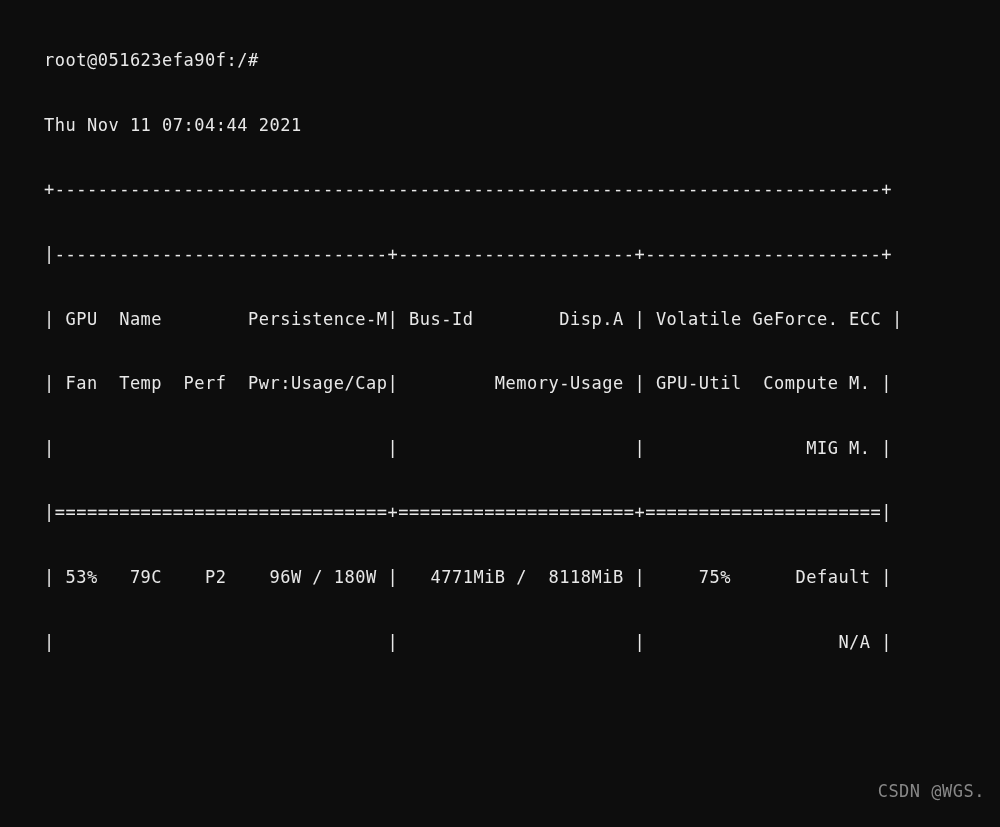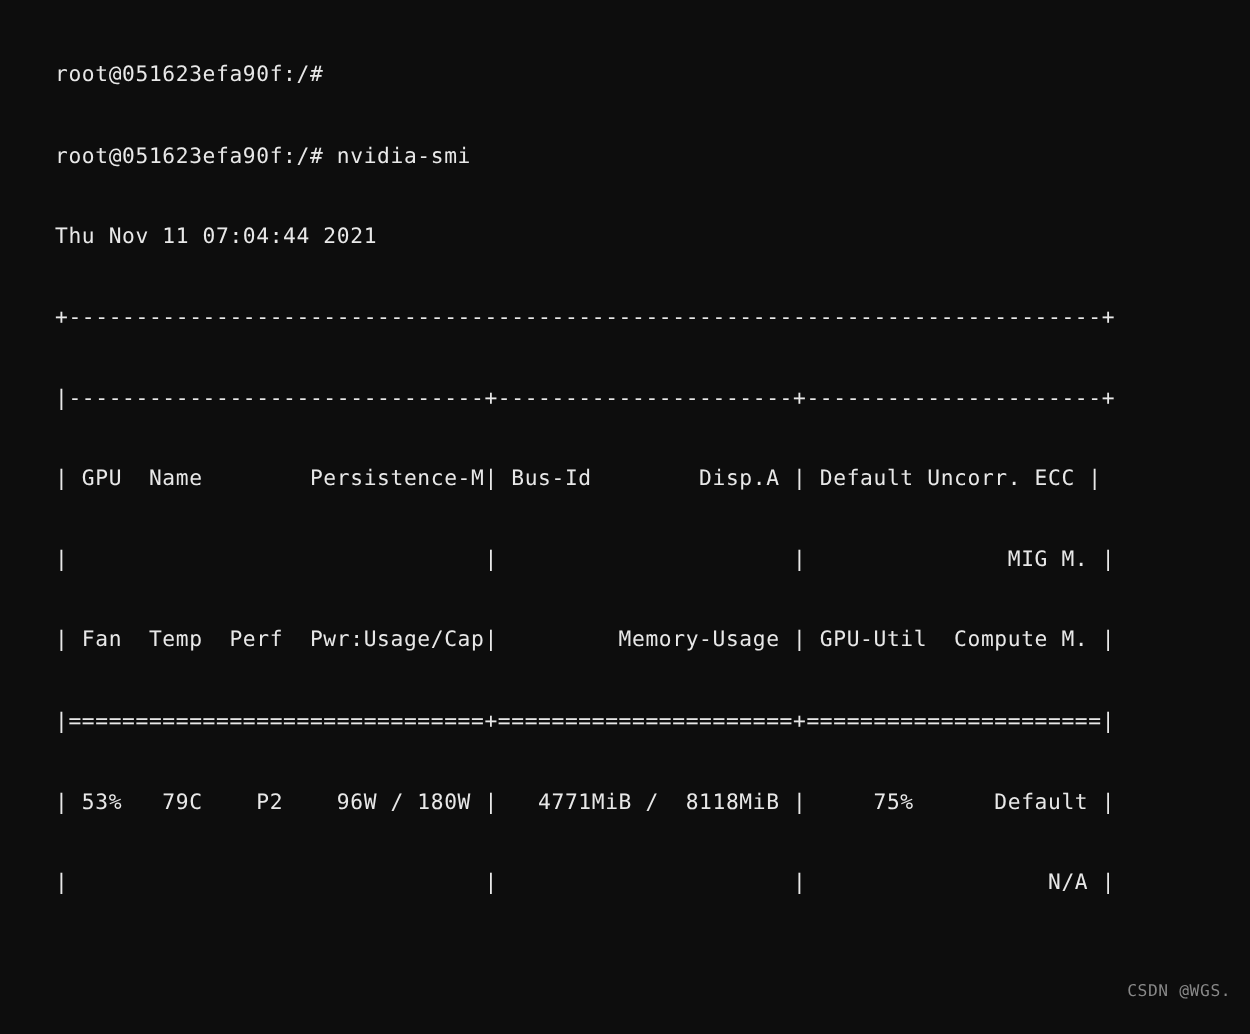--- a/index.html
+++ b/index.html
@@ -24,36 +24,35 @@
     }
     .prompt-line {
       display: block;
       margin-left: 36px;
     }
     .watermark {
       position: absolute;
       bottom: 20px;
       right: 15px;
       color: #888;
-      font-size: 13px;
+      font-size: 17px;
       letter-spacing: 0.5px;
     }
   </style>
 </head>
 <body>
 
 <div class="terminal">
 <span class="prompt-line">root@051623efa90f:/#</span>
-<span class="prompt-line">root@051623efa90f:/# nvidia-smi</span>
 <span class="prompt-line">Thu Nov 11 07:04:44 2021</span>
 <span class="prompt-line">+-----------------------------------------------------------------------------+</span>
 <span class="prompt-line">|-------------------------------+----------------------+----------------------+</span>
-<span class="prompt-line">| GPU  Name        Persistence-M| Bus-Id        Disp.A | Default Uncorr. ECC |</span>
+<span class="prompt-line">| GPU  Name        Persistence-M| Bus-Id        Disp.A | Volatile GeForce. ECC |</span>
+<span class="prompt-line">| Fan  Temp  Perf  Pwr:Usage/Cap|         Memory-Usage | GPU-Util  Compute M. |</span>
 <span class="prompt-line">|                               |                      |               MIG M. |</span>
-<span class="prompt-line">| Fan  Temp  Perf  Pwr:Usage/Cap|         Memory-Usage | GPU-Util  Compute M. |</span>
 <span class="prompt-line">|===============================+======================+======================|</span>
 <span class="prompt-line">| 53%   79C    P2    96W / 180W |   4771MiB /  8118MiB |     75%      Default |</span>
 <span class="prompt-line">|                               |                      |                  N/A |</span>
 
 
 
 
 
 
 

